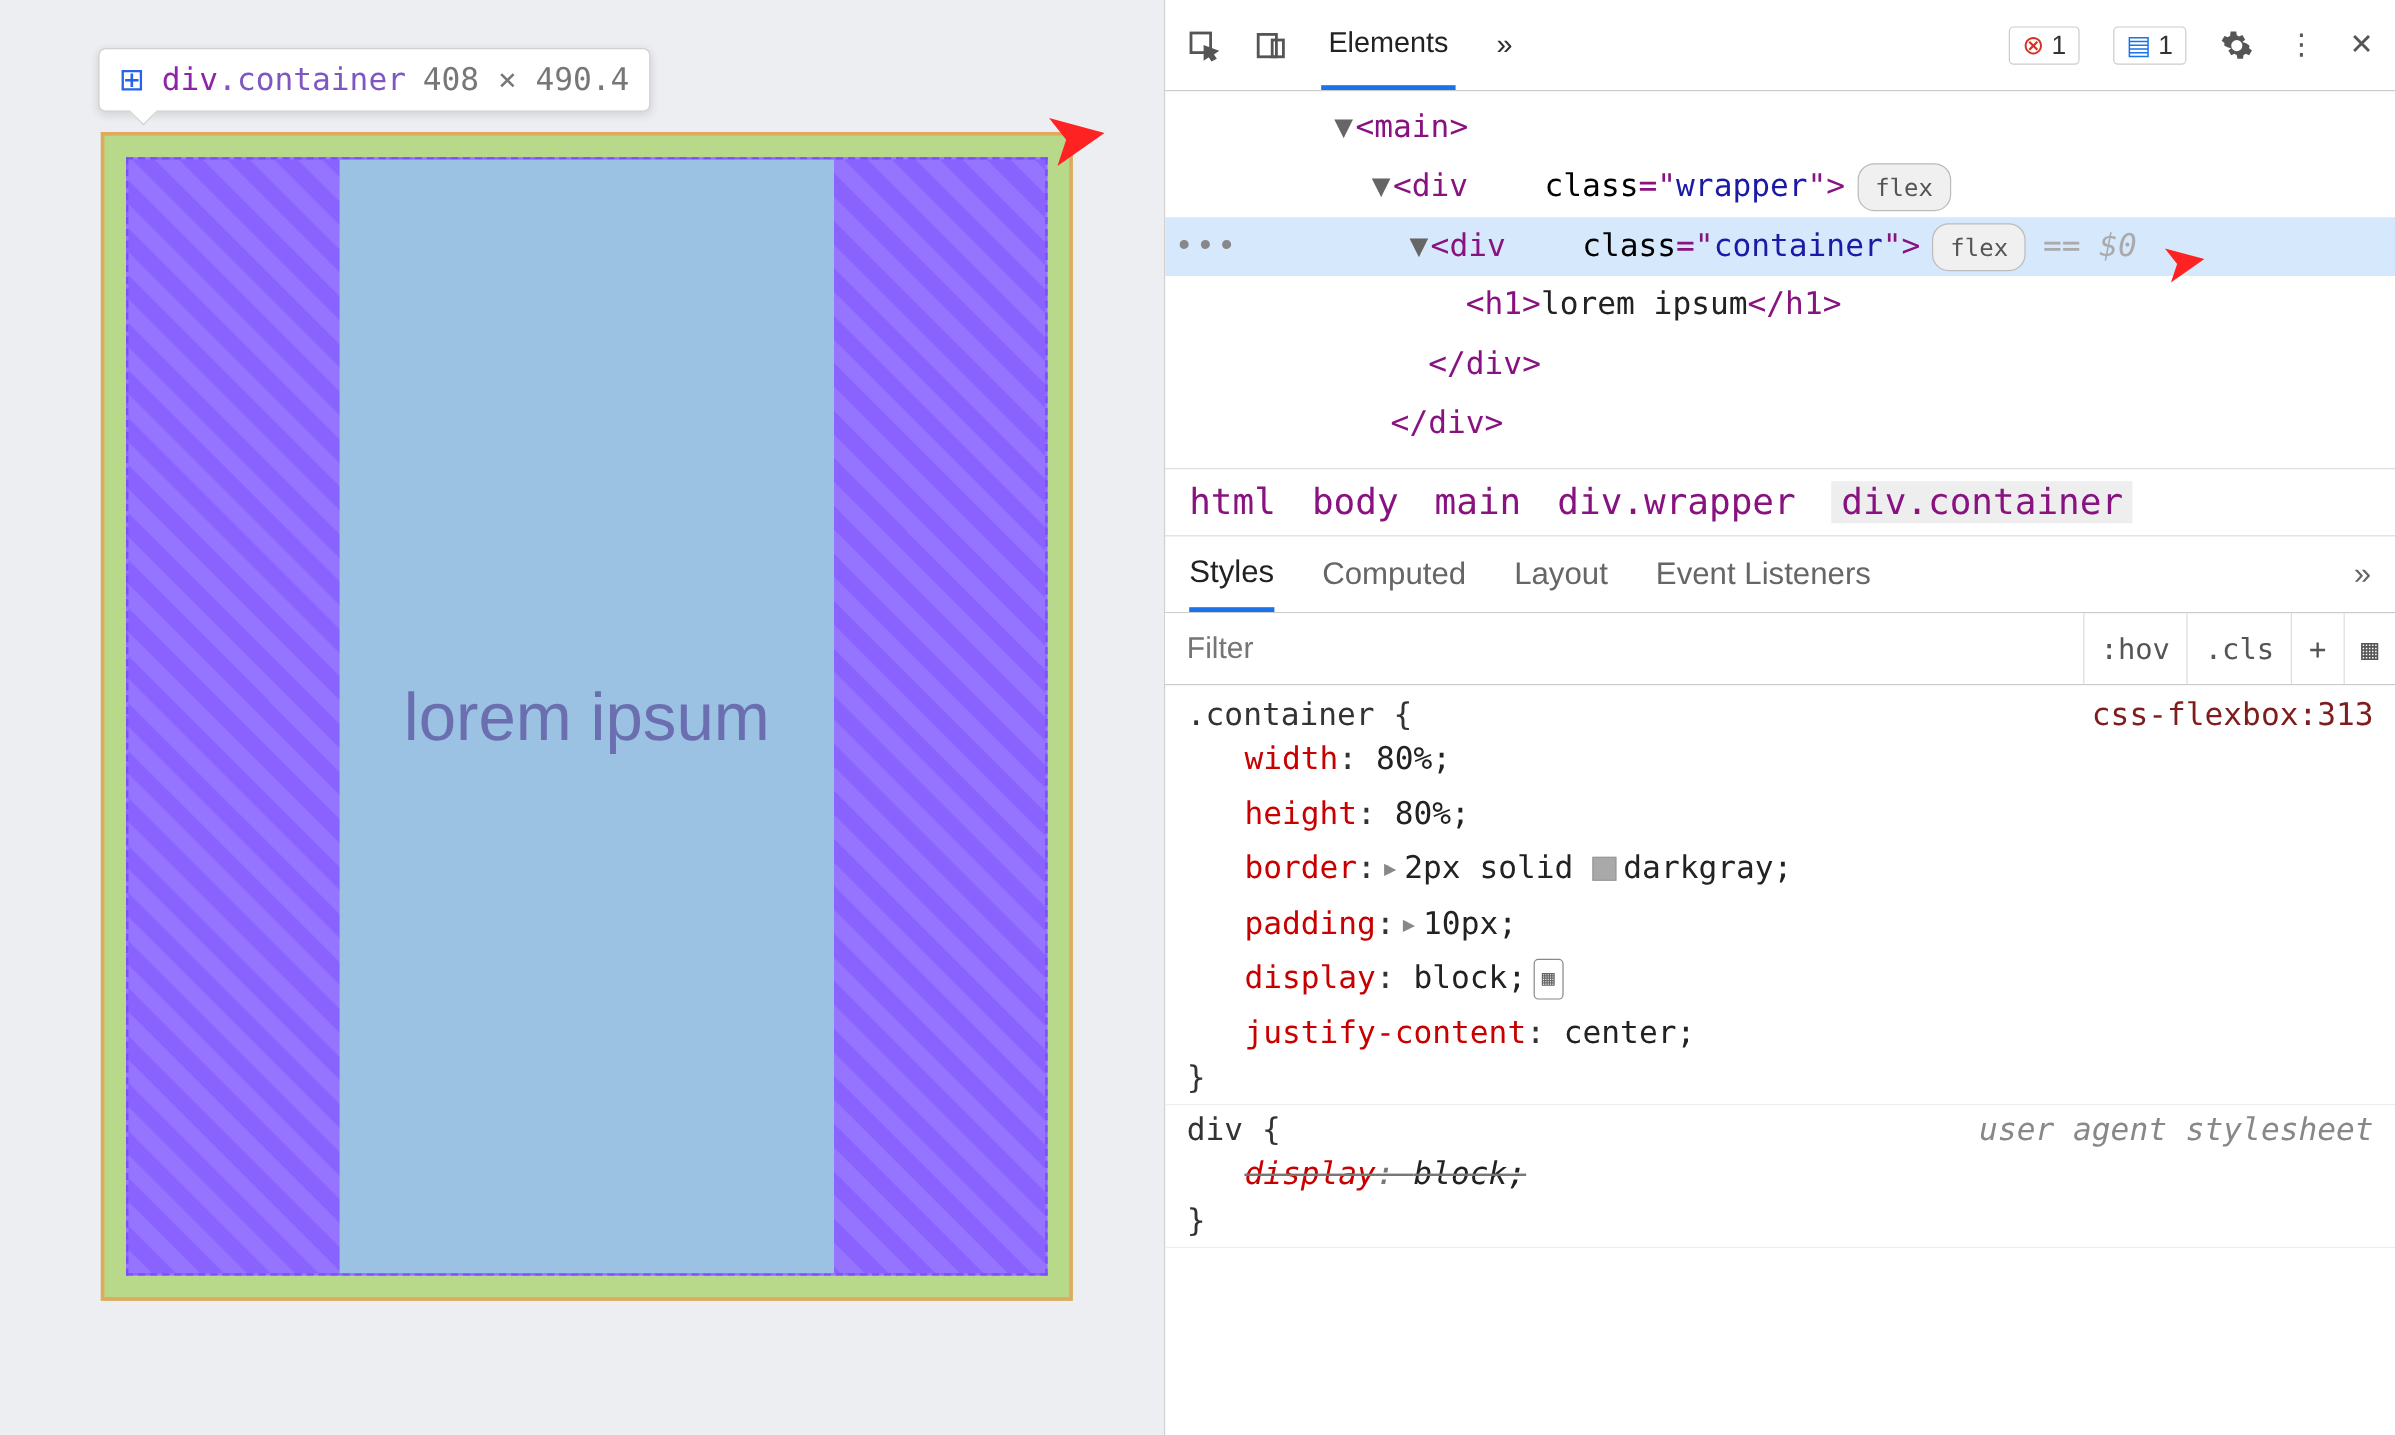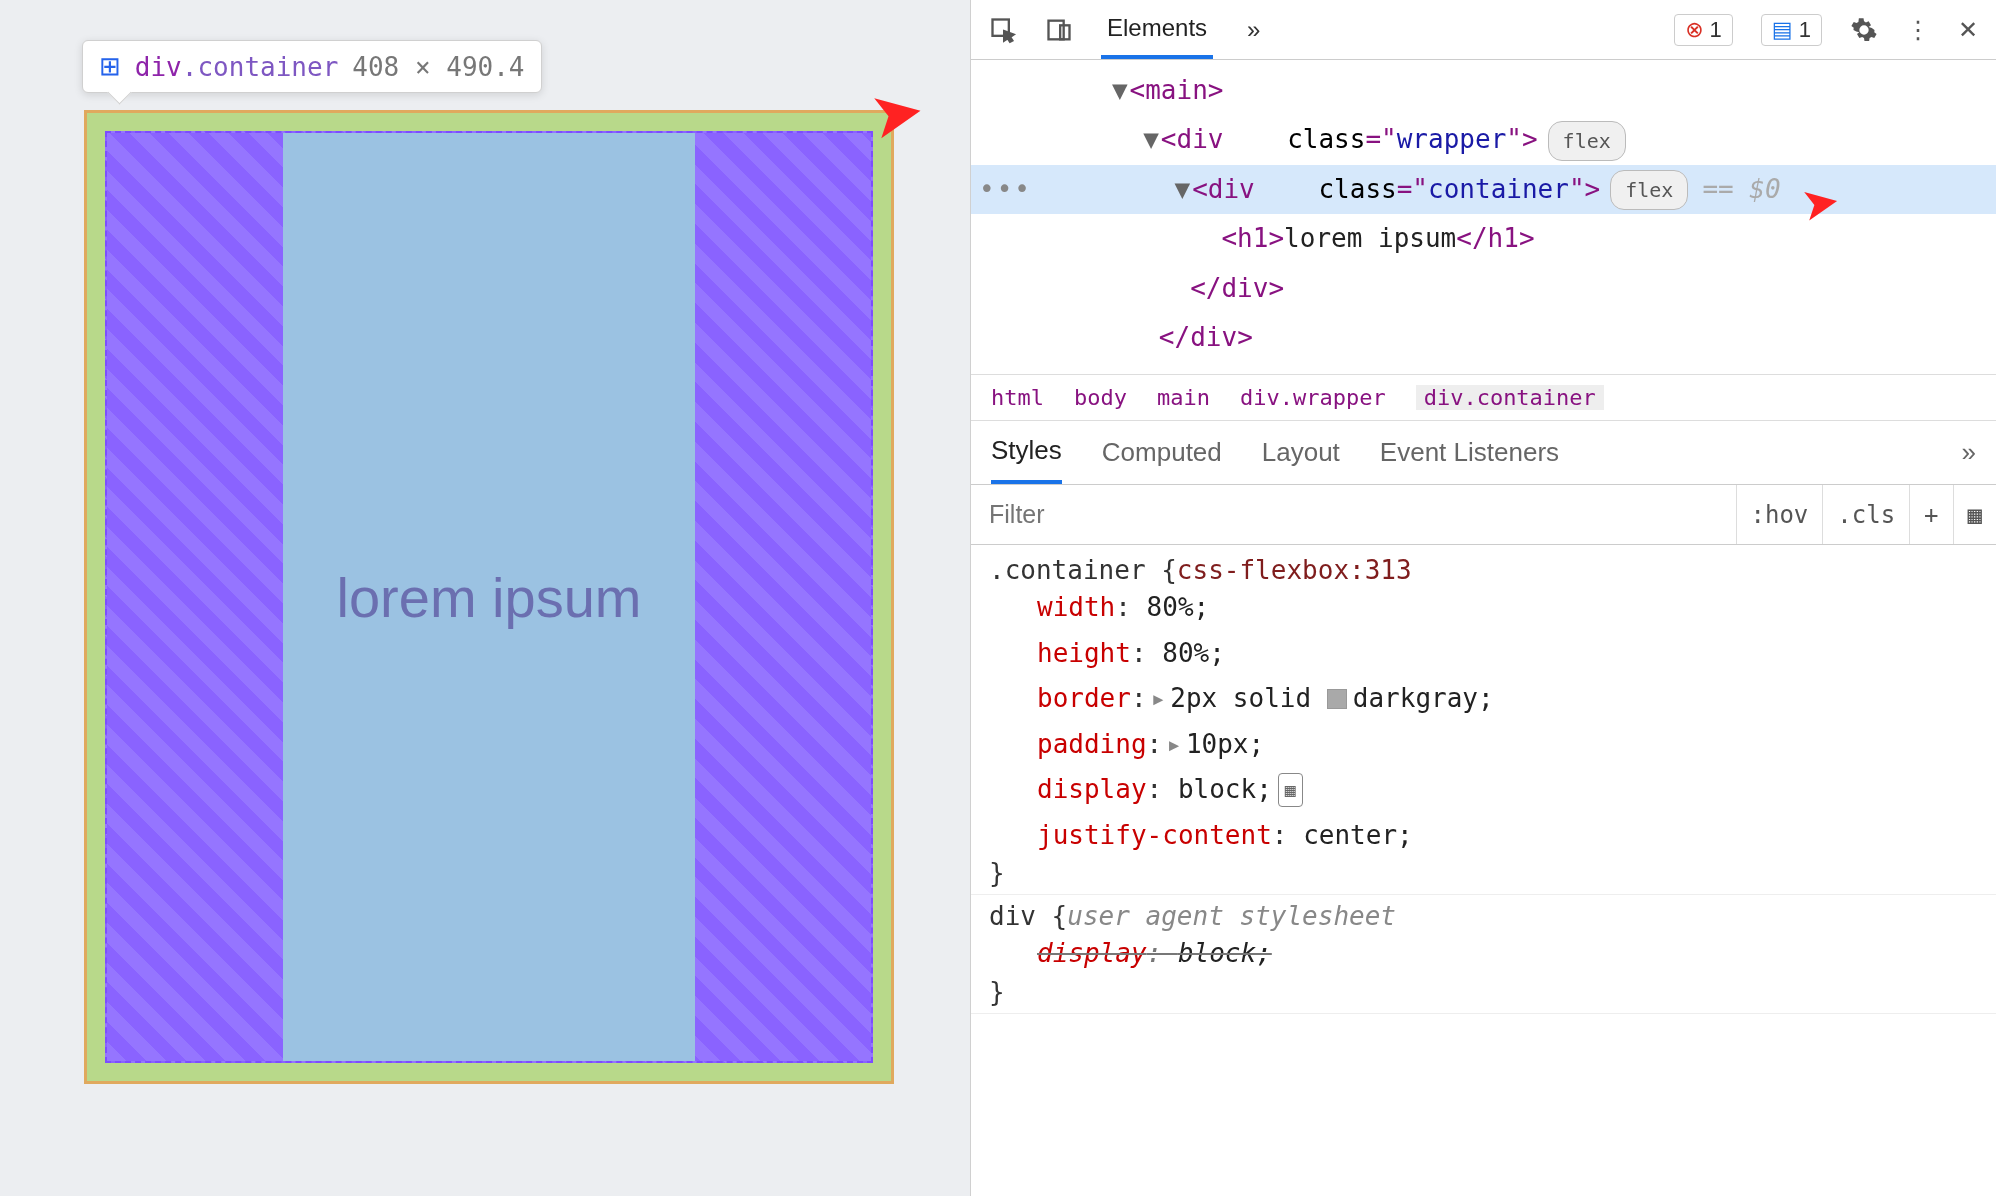--- a/index.html
+++ b/index.html
@@ -91,21 +91,21 @@
 .devtools{
   flex:1;
   display:flex;
   flex-direction:column;
   border-left:1px solid #d0d0d0;
   font-size:24px;
 }
 
 
 .dt-toolbar{
-  height:60px;
+  height:76px;
   border-bottom:1px solid #ccc;
   display:flex;
   align-items:center;
   padding:0 18px;
   gap:28px;
 }
 .dt-toolbar .spacer{flex:1;}
 .dt-tab{
   padding:0 6px;
   height:100%;
@@ -163,21 +163,21 @@
   transform:rotate(-10deg);
 }
 
 
 .crumbs{
   border-top:1px solid #ddd;
   border-bottom:1px solid #ddd;
   display:flex;gap:30px;
   padding:10px 20px;
   font-family:ui-monospace,Menlo,monospace;
-  font-size:22px;
+  font-size:30px;
   color:#881280;
 }
 .crumbs span:last-child{background:#eee;padding:0 8px;color:#881280;}
 
 
 .subtabs{
   display:flex;gap:40px;
   border-bottom:1px solid #ccc;
   padding:0 20px;
   height:64px;align-items:center;
@@ -199,21 +199,21 @@
 .filter-row .ctl{padding:0 14px;color:#555;border-left:1px solid #ddd;height:100%;display:flex;align-items:center;font-family:ui-monospace,Menlo,monospace;}
 
 
 .styles{
   font-family:ui-monospace,Menlo,Consolas,monospace;
   font-size:26px;
   padding:4px 0 20px 0;
   flex:1;
 }
 .rule{padding:6px 18px;border-bottom:1px solid #eee;}
-.rule .header{display:flex;}
+.rule .header{display:flex;justify-content:space-between;}
 .rule .src{color:#888;font-style:italic;}
 .rule .src.link{color:#7f1d1d;font-style:normal;}
 .sel{color:#333;}
 .decl{padding-left:48px;line-height:1.75;}
 .prop{color:#c80000;}
 .val{color:#222;}
 .swatch{display:inline-block;width:20px;height:20px;border:1px solid #999;background:#a9a9a9;vertical-align:-2px;margin-right:6px;}
 .tri{color:#888;margin:0 4px;}
 .grid-glyph{display:inline-block;border:1px solid #888;border-radius:4px;padding:0 6px;font-size:18px;vertical-align:2px;margin-left:6px;color:#666;}
 .strike{text-decoration:line-through;color:#777;font-style:italic;}

